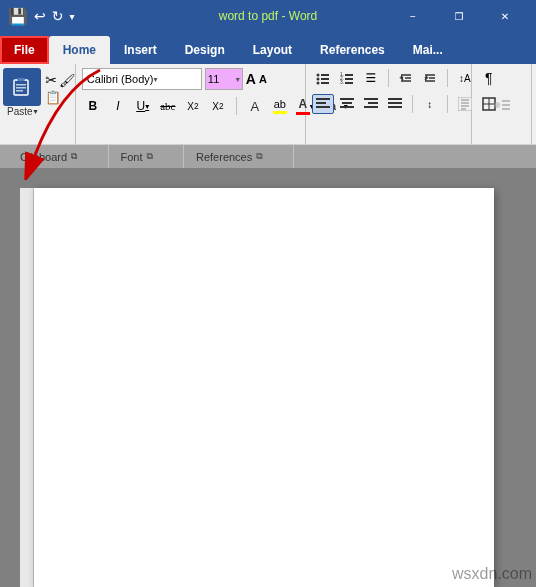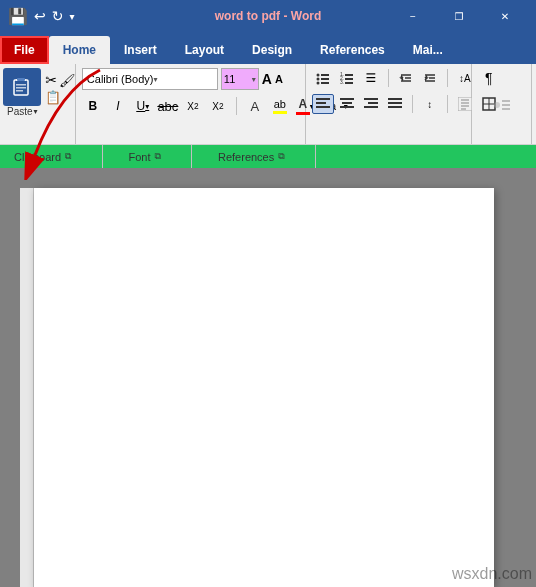--- a/index.html
+++ b/index.html
@@ -22,26 +22,25 @@
       padding: 0 8px;
       color: white;
     }
     .title-bar-left {
       display: flex;
       align-items: center;
       gap: 6px;
     }
     .title-bar-title {
       font-size: 12px;
-      color: #fca5a5;
+      color: #bef264;
       position: absolute;
       left: 50%;
       transform: translateX(-50%);
       white-space: nowrap;
-      font-weight: bold;
     }
 
     
     .tab-bar {
       height: 32px;
       background: #2b579a;
       display: flex;
       align-items: flex-end;
       padding-left: 0;
     }
@@ -136,25 +135,25 @@
       background: white;
       width: 460px;
       height: 400px;
       box-shadow: 2px 2px 8px rgba(0,0,0,0.3);
     }
 
     
     .group-labels-bar {
       display: flex;
       align-items: center;
-      background: #22c55e;
+      background: #a3a3a3;
       border-top: 1px solid #d0d0d0;
       height: 24px;
-      padding: 0 6px;
-      gap: 18px;
+      padding: 0 12px;
+      gap: 4px;
     }
     .group-label-item {
       font-size: 11px;
       color: #333;
       padding: 0 30px 0 8px;
       display: flex;
       align-items: center;
       gap: 4px;
       border-right: 1px solid #c0c0c0;
       height: 100%;
@@ -211,21 +210,21 @@
 
     .font-dropdown {
       display: flex;
       align-items: center;
       border: 1px solid #aaa;
       background: white;
       height: 22px;
       padding: 0 4px;
       font-size: 11px;
       cursor: pointer;
-      width: 136px;
+      width: 120px;
     }
     .size-dropdown {
       display: flex;
       align-items: center;
       border: 1px solid #aaa;
       background: #f0abfc;
       height: 22px;
       padding: 0 2px;
       font-size: 11px;
       cursor: pointer;
@@ -285,22 +284,22 @@
       <div class="win-ctrl">−</div>
       <div class="win-ctrl">❐</div>
       <div class="win-ctrl close">✕</div>
     </div>
   </div>
 
   <div class="tab-bar">
     <button class="tab file-tab">File</button>
     <button class="tab active">Home</button>
     <button class="tab">Insert</button>
+    <button class="tab">Design</button>
     <button class="tab">Layout</button>
-    <button class="tab">Design</button>
     <button class="tab">References</button>
     <button class="tab">Mai...</button>
   </div>
 
   <div class="ribbon-area">
 
     <div class="ribbon-group" style="min-width:70px;align-items:center;">
       <div class="ribbon-group-content" style="flex-direction:row;align-items:flex-start;gap:4px;">
 
         <div style="display:flex;flex-direction:column;align-items:center;cursor:pointer;">
@@ -349,21 +348,21 @@
         </div>
 
         <div class="font-row2">
           <button class="font-btn bold">B</button>
           <button class="font-btn italic">I</button>
           <button class="font-btn underline">
             <span style="text-decoration:underline;">U</span>
             <span style="font-size:8px;">▾</span>
           </button>
           <button class="font-btn">
-            <span style="text-decoration:line-through;font-size:13px;">abc</span>
+            <span style="text-decoration:line-through;font-size:11px;font-family:Liberation Serif, serif;">abc</span>
           </button>
           <button class="font-btn" style="font-size:10px;">X<sub>2</sub></button>
           <button class="font-btn" style="font-size:10px;">X<sup>2</sup></button>
           <div class="divider-v"></div>
 
           <button class="font-btn" style="font-size:13px;color:#333;">A</button>
           <button class="font-btn">
             <div style="display:flex;flex-direction:column;align-items:center;gap:1px;">
               <span style="font-size:11px;">ab</span>
               <div style="width:14px;height:3px;background:#ffff00;"></div>

